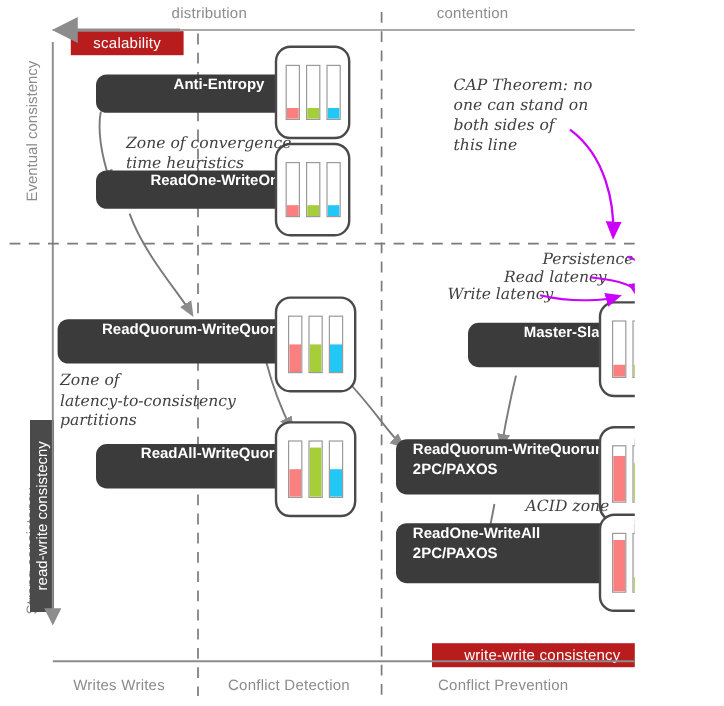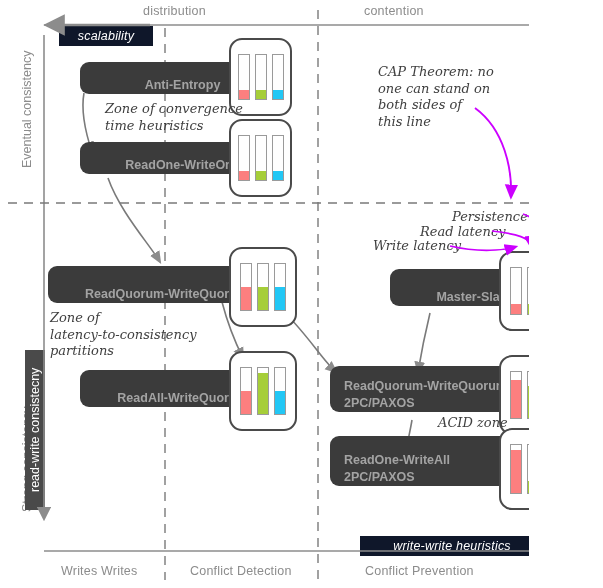--- a/index.html
+++ b/index.html
@@ -4,29 +4,29 @@
 <style>
   html,body{margin:0;padding:0;background:#ffffff;}
   body{font-family:"Liberation Sans",sans-serif;}
   #stage{position:relative;width:529px;height:588px;background:#fff;overflow:hidden;}
 
   
   .axlabel{position:absolute;color:#8c8c8c;font-size:12.5px;letter-spacing:.2px;white-space:nowrap;}
   .vlabel{position:absolute;color:#8c8c8c;font-size:12.5px;white-space:nowrap;transform-origin:0 0;}
 
   
-  .ribbon{position:absolute;background:#0f172a;color:#fff;font-size:12.5px;
-          display:flex;align-items:center;justify-content:center;white-space:nowrap;letter-spacing:.2px;font-style:italic;}
+  .ribbon{position:absolute;background:#b91c1c;color:#fff;font-size:12.5px;
+          display:flex;align-items:center;justify-content:center;white-space:nowrap;letter-spacing:.2px;}
   .ribbon-v{position:absolute;background:#4a4a4a;color:#fff;font-size:12.5px;
           display:flex;align-items:center;justify-content:center;white-space:nowrap;
           writing-mode:vertical-rl;}
 
   
-  .node{position:absolute;background:#3b3b3b;border-radius:9px;color:#a3a3a3;
-        font-weight:bold;font-size:12.5px;display:flex;align-items:flex-end;
+  .node{position:absolute;background:#3b3b3b;border-radius:9px;color:#ffffff;
+        font-weight:bold;font-size:12.5px;display:flex;align-items:flex-start;
         box-sizing:border-box;z-index:3;}
   .node.center{justify-content:center;text-align:center;padding:0 14px;}
   .node.left{justify-content:flex-start;padding:0 14px;}
   .node .lines{line-height:1.35;}
 
   
   .battery{position:absolute;z-index:4;}
   .battery .shell{position:absolute;inset:0;background:#fff;border:2.5px solid #4a4a4a;border-radius:13px;box-sizing:border-box;}
   .battery .cells{position:absolute;left:0;right:0;top:0;bottom:0;display:flex;
                   align-items:center;justify-content:center;gap:5px;}
@@ -86,21 +86,21 @@
   <div class="ribbon" style="left:59px;top:26px;width:94px;height:20px;">scalability</div>
 
   <div class="vlabel" style="left:20px;top:168px;transform:rotate(-90deg);">Eventual consistency</div>
   <div class="vlabel" style="left:20px;top:512px;transform:rotate(-90deg);">Strong consistency</div>
   <div class="ribbon-v" style="left:25px;top:350px;width:20px;height:160px;transform:rotate(180deg);">read-write consistecny</div>
 
   <div class="ribbon-v" style="left:539px;top:64px;width:20px;height:105px;transform:rotate(180deg);">availability</div>
   <div class="vlabel" style="left:576px;top:190px;transform:rotate(-90deg);">Partitions Tolerated</div>
   <div class="vlabel" style="left:576px;top:510px;transform:rotate(-90deg);">Failures tolerated, partitions not tolerated</div>
 
-  <div class="ribbon" style="left:360px;top:536px;width:184px;height:20px;">write-write heuristics</div>
+  <div class="ribbon" style="left:360px;top:536px;width:184px;height:20px;">write-write consistency</div>
   <div class="axlabel" style="left:61px;top:564px;">Writes Writes</div>
   <div class="axlabel" style="left:365px;top:564px;">Conflict Prevention</div>
   <div class="axlabel" style="left:190px;top:564px;">Conflict Detection</div>
 
   <div class="node center" style="left:80px;top:62px;width:205px;height:32px;">
     <span class="lines">Anti-Entropy</span>
   </div>
   <div class="battery" style="left:229px;top:38px;width:63px;height:78px;">
     <div class="shell"></div>
     <div class="cells">
@@ -223,21 +223,21 @@
         </div>
       <div class="cell">
           <div class="fill" style="height:25%;background:#a6ce39"></div>
         </div>
       <div class="cell">
           <div class="fill" style="height:86%;background:#22c7f5"></div>
         </div>
     </div>
   </div>
 
-  <div class="note" style="left:105px;top:101px;">Zone of convergence
+  <div class="note" style="left:105px;top:112px;">Zone of convergence
 time heuristics</div>
   <div class="note" style="left:378px;top:64px;">CAP Theorem: no
 one can stand on
 both sides of
 this line</div>
   <div class="note" style="left:50px;top:310px;">Zone of
 latency-to-consistency
 partitions</div>
   <div class="note" style="left:452px;top:209px;">Persistence</div>
   <div class="note" style="left:420px;top:224px;">Read latency</div>

